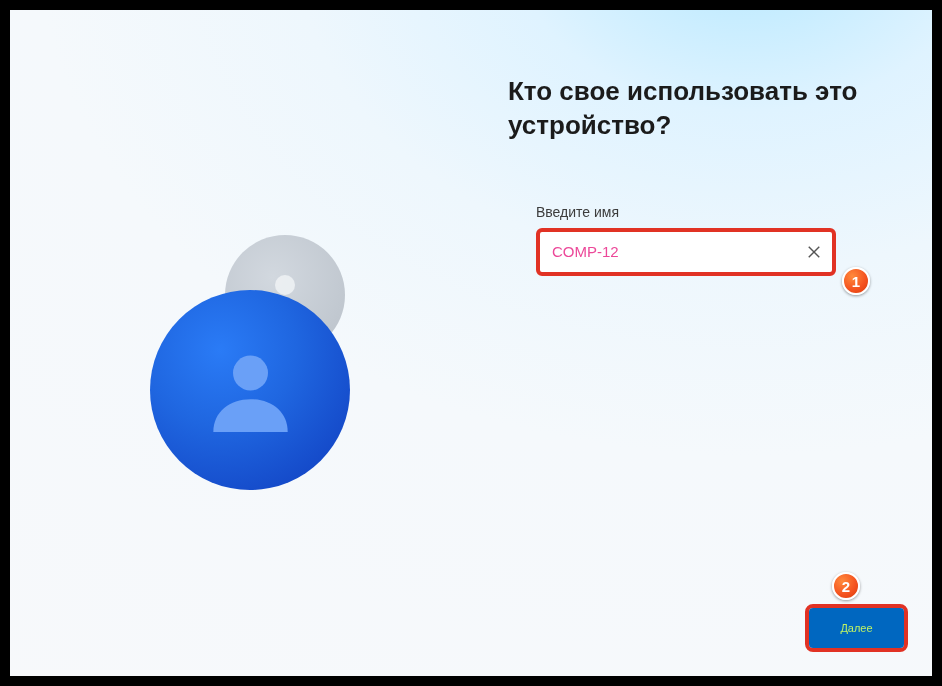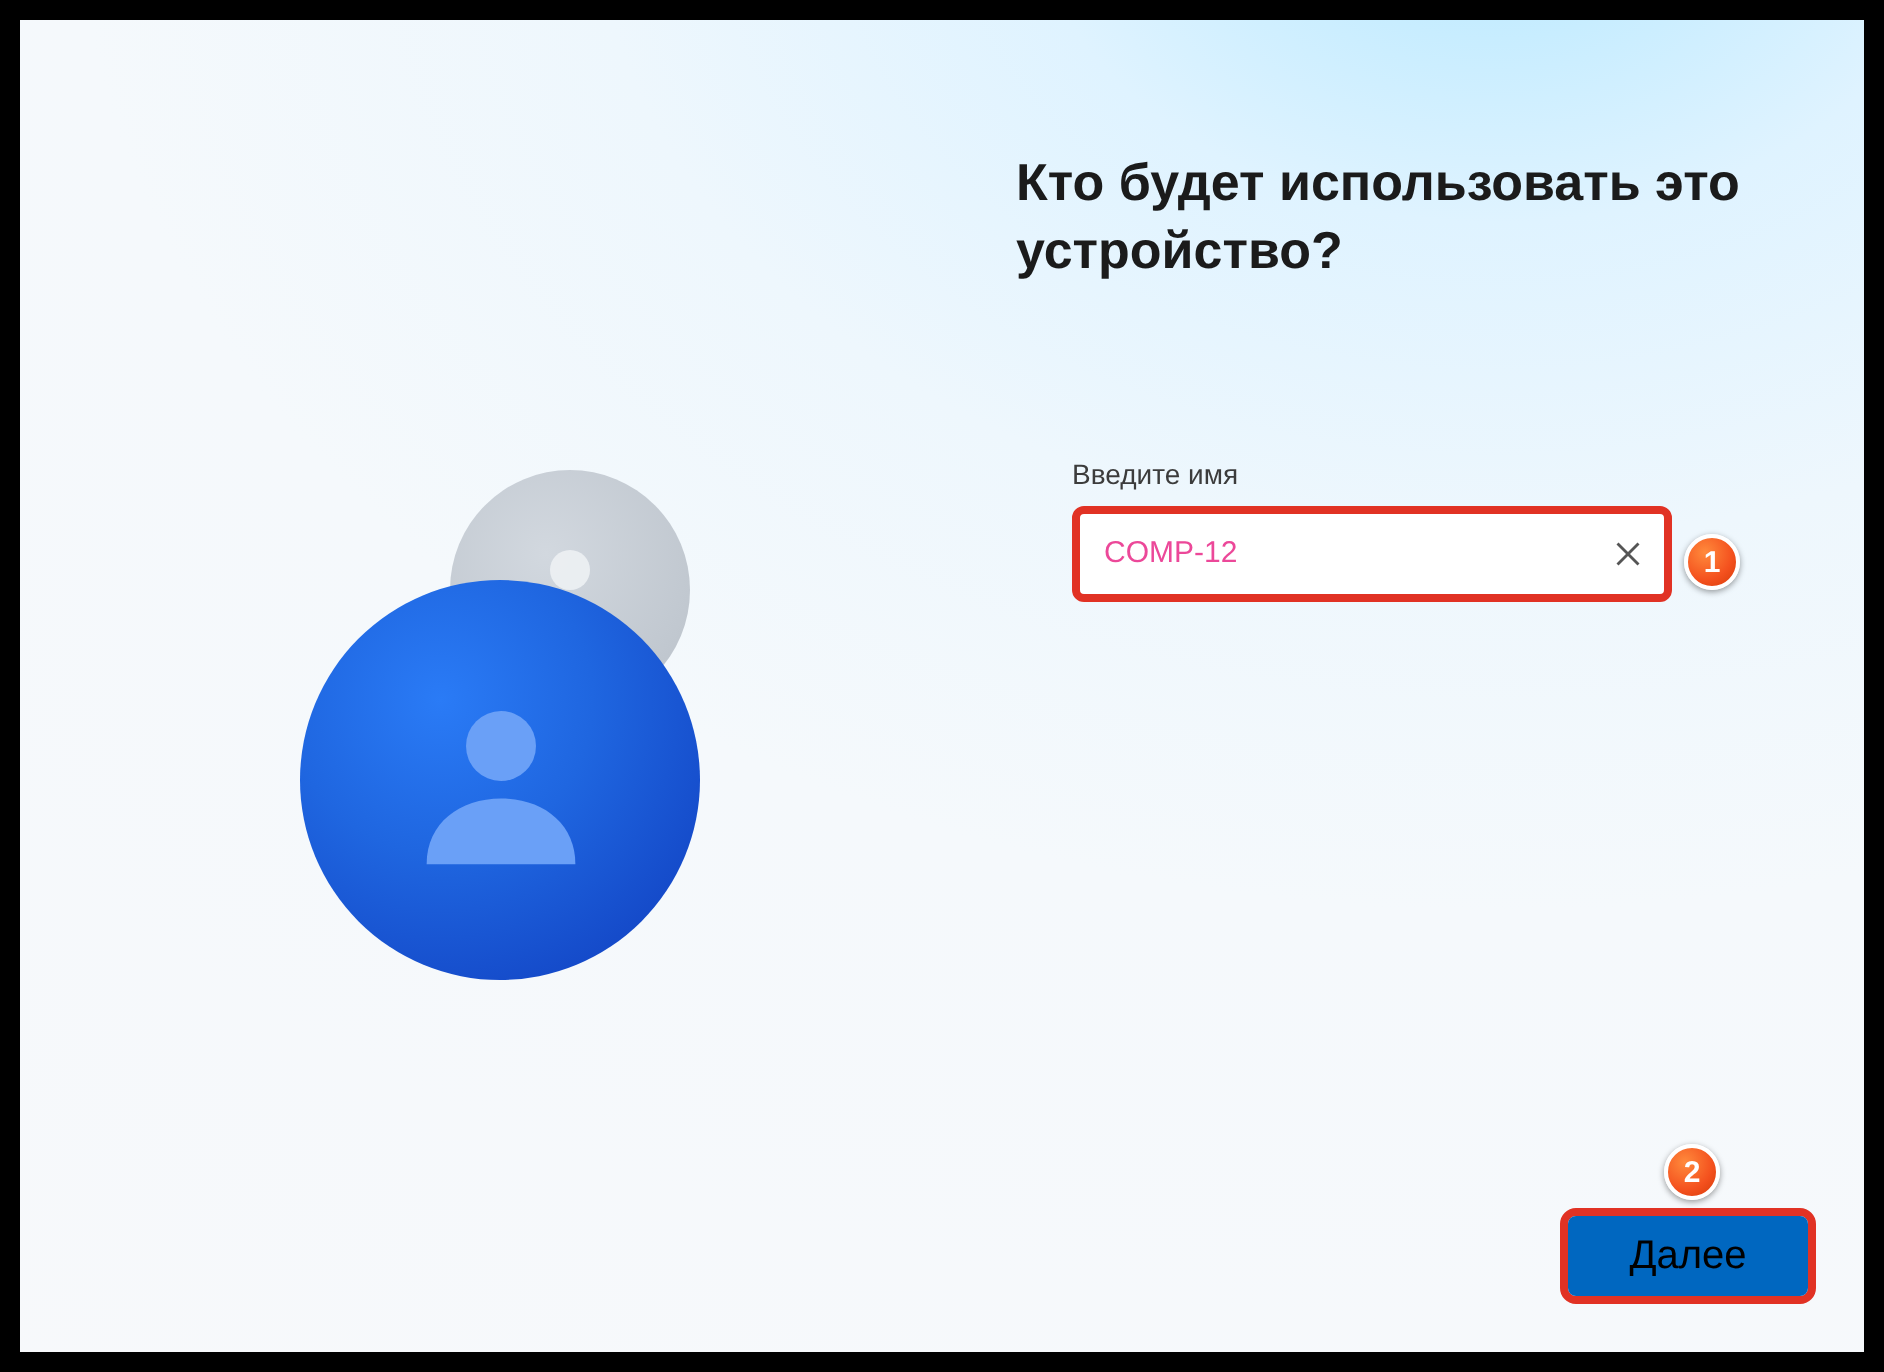--- a/index.html
+++ b/index.html
@@ -65,21 +65,21 @@
     color: #1b1b1b;
     line-height: 1.3;
   }
   .subheading {
     margin-top: 18px;
     font-size: 14px;
     color: #6a6e73;
     line-height: 1.4;
   }
   .field-area {
-    margin-top: 86px;
+    margin-top: 61px;
     margin-left: 28px;
   }
   .field-label {
     font-size: 14px;
     color: #3c3c3c;
     margin-bottom: 8px;
   }
   .input-wrap {
     position: relative;
     width: 300px;
@@ -111,25 +111,25 @@
 
   
   .next-wrap {
     position: absolute;
     right: 24px; bottom: 24px;
     border: 4px solid #e13224;
     border-radius: 8px;
   }
   .next-btn {
     display: block;
-    width: 120px;
+    width: 95px;
     height: 40px;
     background: #0067c0;
-    color: #000000;
-    font-size: 20px;
+    color: #bef264;
+    font-size: 11px;
     border: none;
     border-radius: 4px;
     cursor: pointer;
   }
 
   
   .badge {
     position: absolute;
     width: 28px; height: 28px;
     border-radius: 50%;
@@ -161,21 +161,21 @@
       </div>
       <div class="avatar-large">
         <svg viewBox="0 0 24 24">
           <circle cx="12" cy="8" r="4" fill="#6aa0f7"></circle>
           <path d="M3.5 21.5c0-4.7 3.8-7.5 8.5-7.5s8.5 2.8 8.5 7.5" fill="#6aa0f7"></path>
         </svg>
       </div>
     </div>
 
     <div class="content">
-      <h1 class="heading">Кто будет использовать это устройство?</h1>
+      <h1 class="heading">Кто свое использовать это устройство?</h1>
 
       <div class="field-area">
         <div class="field-label">Введите имя</div>
         <div class="input-wrap">
           <input class="name-input" type="text" value="COMP-12" style="">
           <button class="clear-btn">
             <svg viewBox="0 0 16 16">
               <line x1="2" y1="2" x2="14" y2="14" stroke-width="1.6"></line>
               <line x1="14" y1="2" x2="2" y2="14" stroke-width="1.6"></line>
             </svg>

